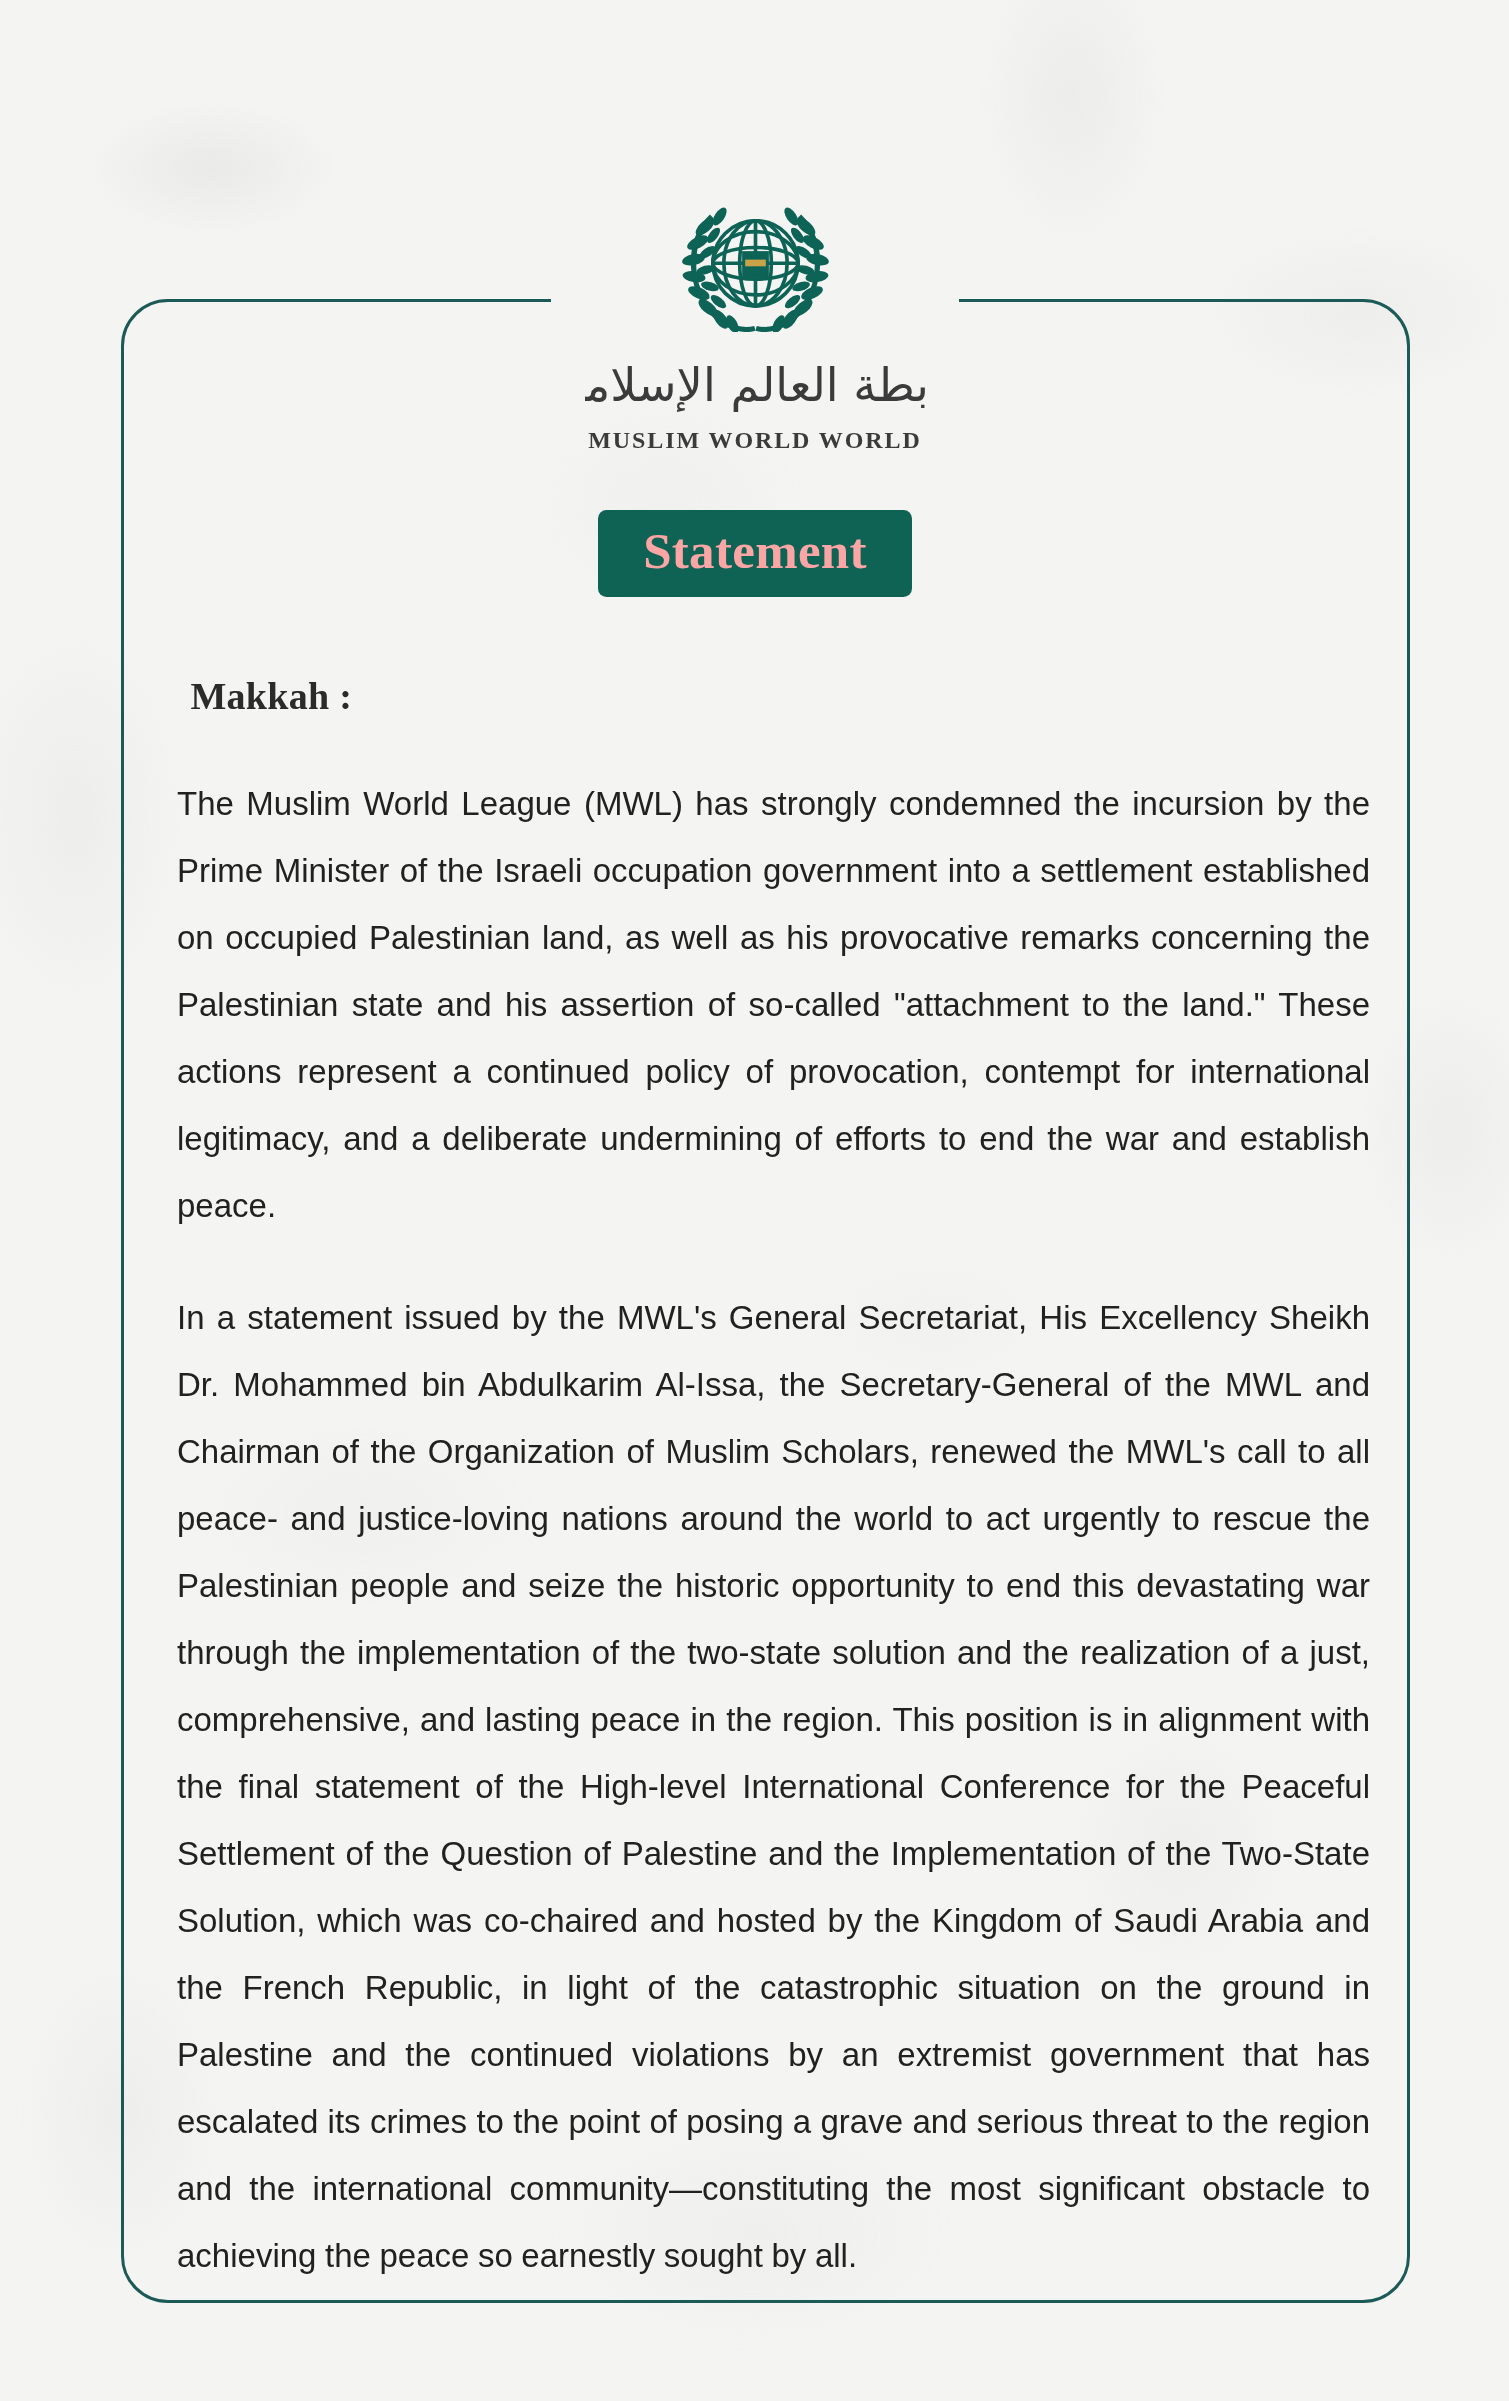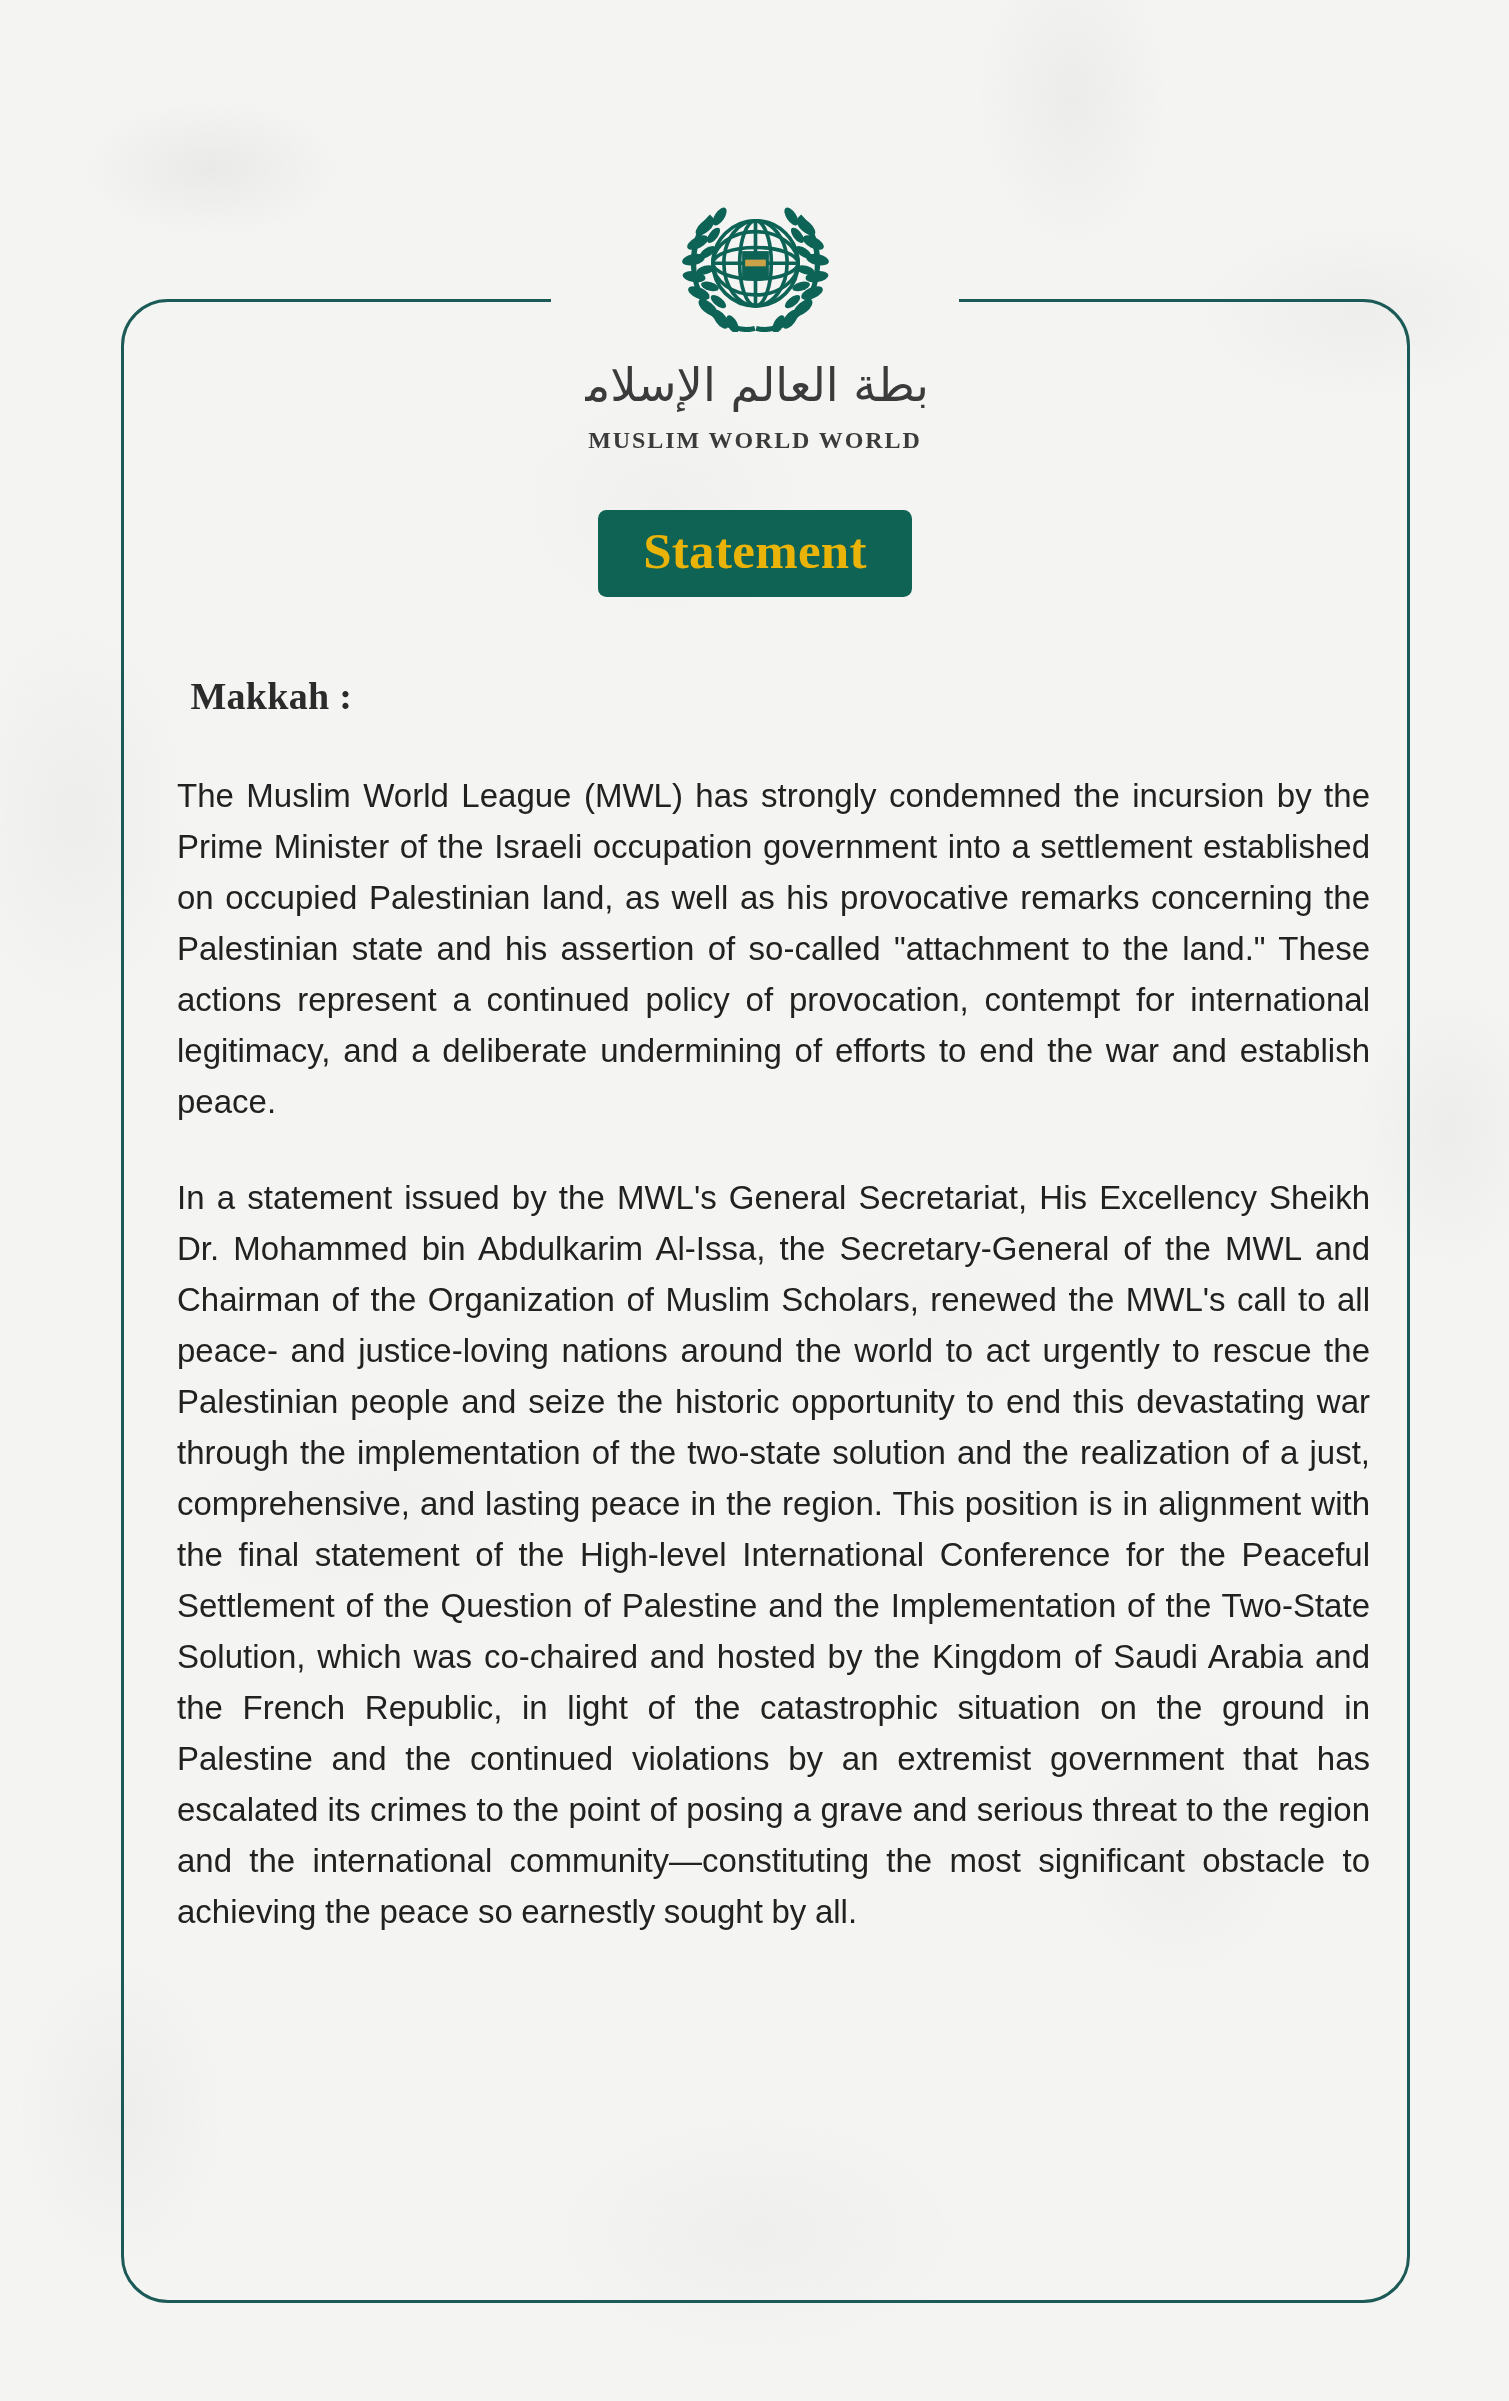--- a/index.html
+++ b/index.html
@@ -92,21 +92,21 @@
     position: absolute;
     left: 0;
     top: 510px;
     width: 1510px;
     text-align: center;
   }
 
   .statement-badge {
     display: inline-block;
     background: #0f6354;
-    color: #eab308;
+    color: #fca5a5;
     font-family: "Liberation Serif", serif;
     font-weight: 700;
     font-size: 51px;
     line-height: 1;
     padding: 16px 45px 19.5px;
     border-radius: 8.5px;
     letter-spacing: 0.3px;
   }
 
   
@@ -123,21 +123,21 @@
     font-size: 38px;
     color: #2b2b2b;
     margin: 0 0 52px 13.4px;
     letter-spacing: 0.3px;
   }
 
   .para {
     font-family: "Liberation Sans Narrow", "Liberation Sans", sans-serif;
     font-stretch: condensed;
     font-size: 33px;
-    line-height: 51px;
+    line-height: 67px;
     color: #212121;
     text-align: justify;
     text-justify: inter-word;
     margin: 0 0 45px 0;
     word-spacing: -0.6px;
   }
 
   .para:last-child {
     margin-bottom: 9px;
   }

